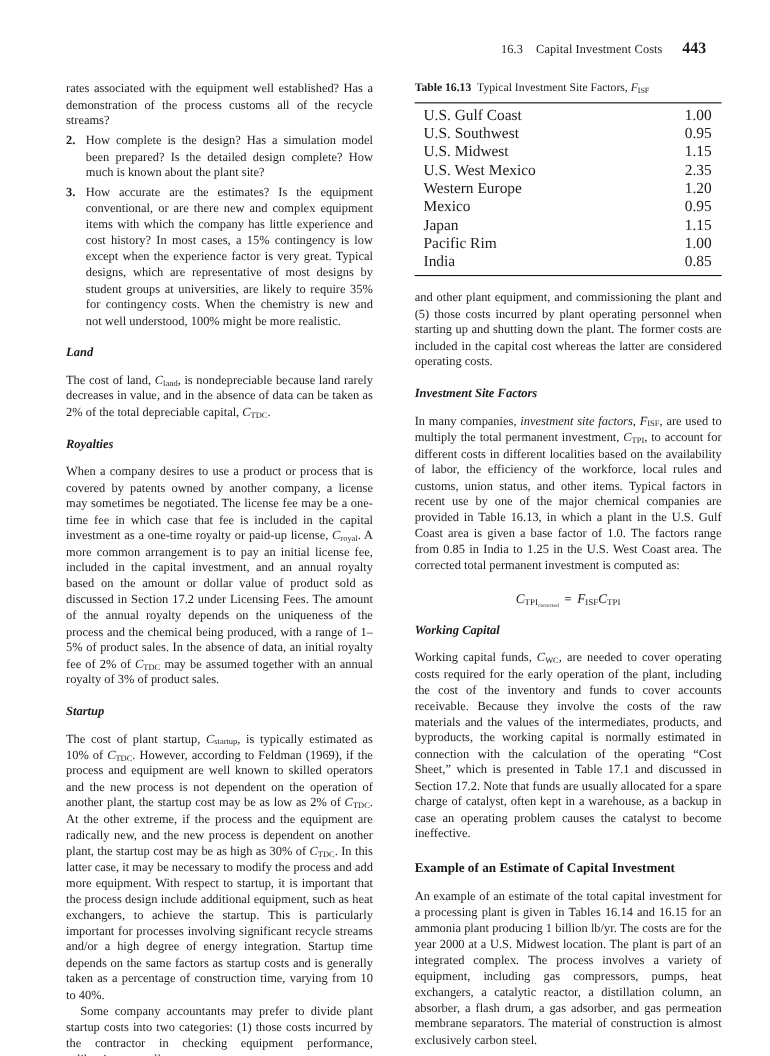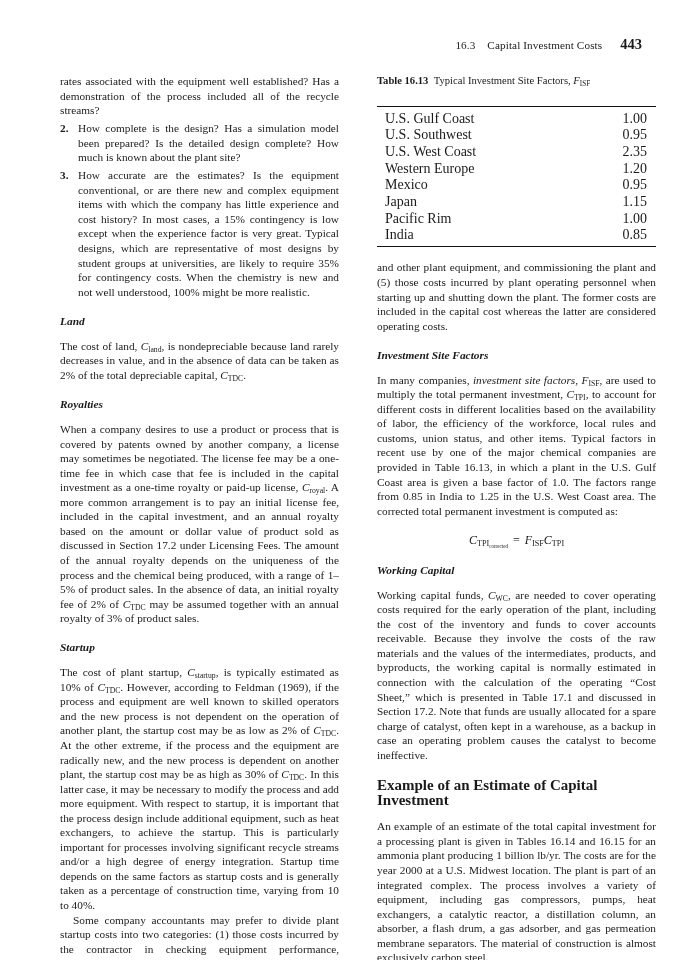--- a/index.html
+++ b/index.html
@@ -66,21 +66,21 @@
   
   h3.sub {
     font-size: 11.4px;
     font-style: italic;
     font-weight: bold;
     margin: 14.6px 0 11px 0;
     line-height: 14px;
     text-align: left;
   }
   h2.major {
-    font-size: 15px;
+    font-size: 12px;
     font-weight: bold;
     margin: 16px 0 11px 0;
     line-height: 15px;
     text-align: left;
   }
 
   
   ol.qlist {
     margin: 0;
     padding: 0;
@@ -107,21 +107,21 @@
   }
   .mathit { font-style: italic; }
 
   
   .table-block {
     margin-bottom: 13px;
   }
   .table-caption {
     font-size: 10.6px;
     line-height: 13px;
-    margin-bottom: 19px;
+    margin-bottom: 6px;
     text-align: left;
   }
   .table-caption .tnum { font-weight: bold; }
   table.sitefactors {
     width: 100%;
     border-collapse: collapse;
     font-size: 14px;
   }
   table.sitefactors tbody {
     border-top: 1.6px solid #111;
@@ -164,21 +164,21 @@
   <div class="running-head">
     <span class="rh-sec">16.3</span>
     <span class="rh-title">Capital Investment Costs</span>
     <span class="rh-page">443</span>
   </div>
 
   <div class="columns">
 
     <div class="col">
 
-      <p>rates associated with the equipment well established? Has a demonstration of the process included all of the recycle streams?</p>
+      <p>rates associated with the equipment well established? Has a demonstration of the process customs all of the recycle streams?</p>
 
       <ol class="qlist">
         <li>
           <span class="num">2.</span>
           <span>How complete is the design? Has a simulation model been prepared? Is the detailed design complete? How much is known about the plant site?</span>
         </li>
         <li>
           <span class="num">3.</span>
           <span>How accurate are the estimates? Is the equipment conventional, or are there new and complex equipment items with which the company has little experience and cost history? In most cases, a 15% contingency is low except when the experience factor is very great. Typical designs, which are representative of most designs by student groups at universities, are likely to require 35% for contingency costs. When the chemistry is new and not well understood, 100% might be more realistic.</span>
         </li>
@@ -204,21 +204,25 @@
           <tbody>
             <tr>
               <td class="region">U.S. Gulf Coast</td>
               <td class="value">1.00</td>
             </tr>
             <tr>
               <td class="region">U.S. Southwest</td>
               <td class="value">0.95</td>
             </tr>
             <tr>
-              <td class="region">U.S. West Coast</td>
+              <td class="region">U.S. Midwest</td>
+              <td class="value">1.15</td>
+            </tr>
+            <tr>
+              <td class="region">U.S. West Mexico</td>
               <td class="value">2.35</td>
             </tr>
             <tr>
               <td class="region">Western Europe</td>
               <td class="value">1.20</td>
             </tr>
             <tr>
               <td class="region">Mexico</td>
               <td class="value">0.95</td>
             </tr>

